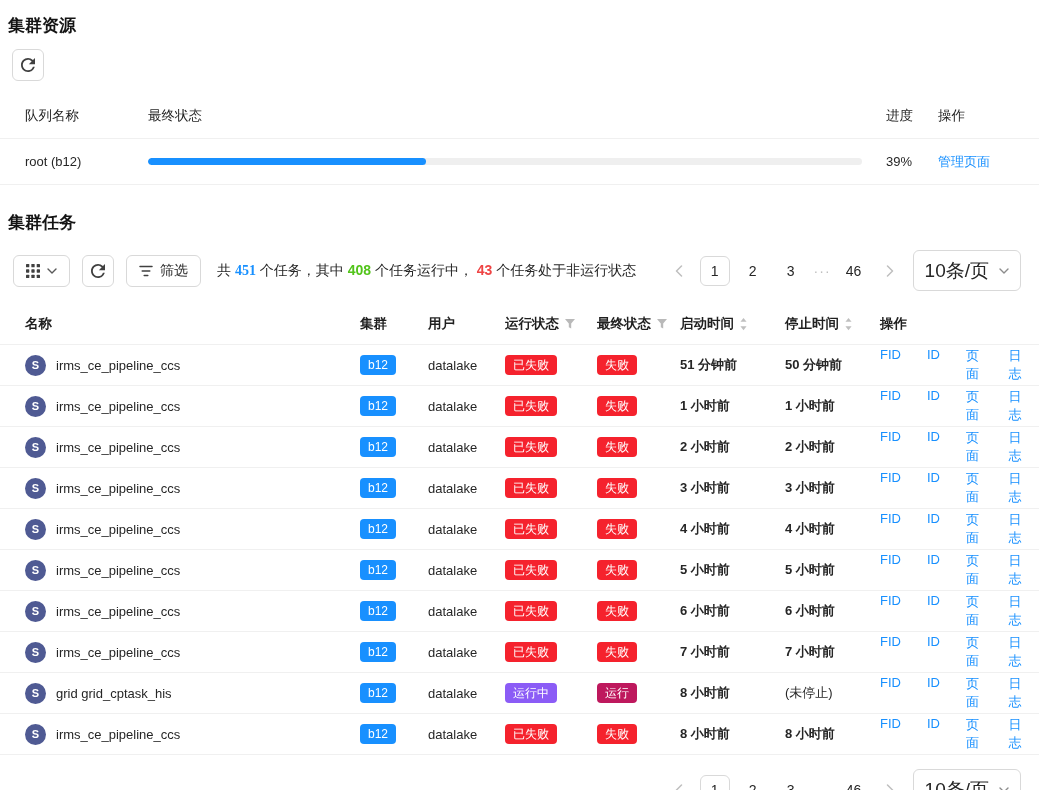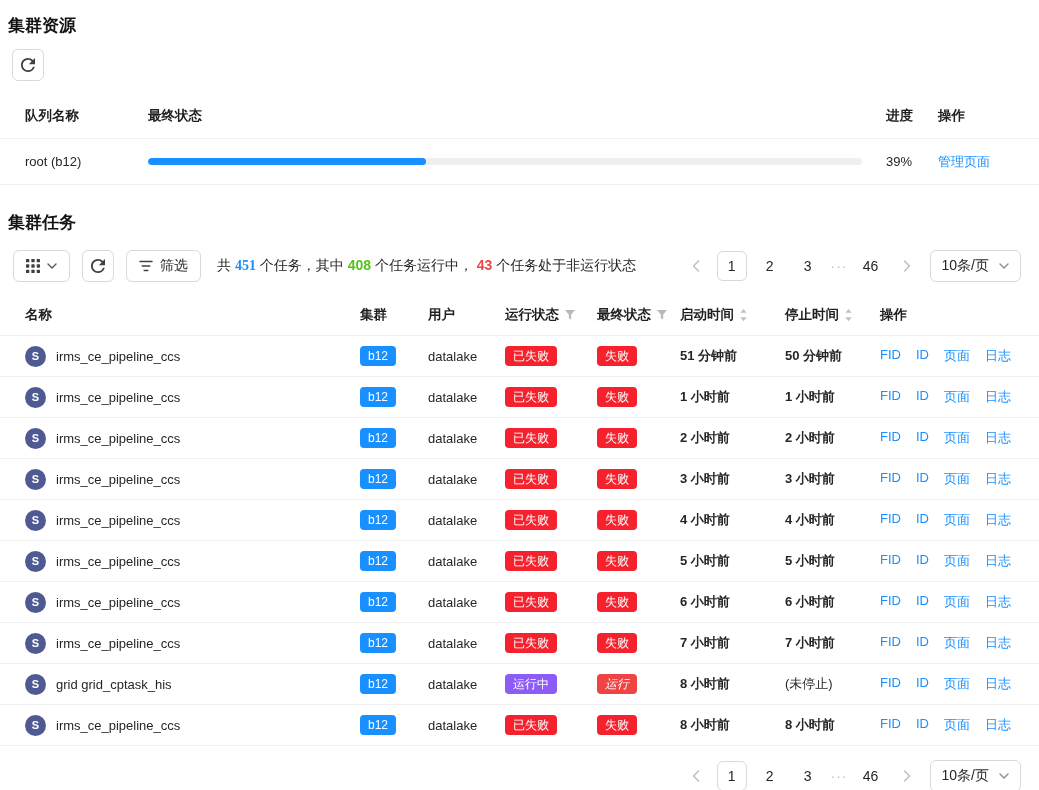--- a/index.html
+++ b/index.html
@@ -23,63 +23,63 @@
     border:1px solid #d9d9d9; border-radius:6px; background:#fff; font-size:14px; color:#262626; cursor:pointer;
   }
   .toolbar-area { margin:12px 0 0 12px; }
 
   
   .res-table { margin-top:12px; }
   .res-header, .res-row {
     display:grid; grid-template-columns:123px 1fr 52px 86px;
     align-items:center; padding:0 15px 0 25px;
   }
-  .res-header { height:46px; border-bottom:1px solid #f0f0f0; font-size:13.5px; font-weight:700; color:#1f1f1f; }
+  .res-header { height:46px; border-bottom:1px solid #f0f0f0; font-size:13.5px; font-weight:400; color:#1f1f1f; }
   .res-row { height:46px; border-bottom:1px solid #f0f0f0; }
   .progress-track { height:7px; background:#efefef; border-radius:4px; margin-right:24px; overflow:hidden; }
   .progress-fill { height:100%; border-radius:4px; width:0; }
 
   
   .toolbar { display:flex; align-items:center; gap:12px; margin:16px 18px 0 13px; }
   .summary { font-size:14px; margin-left:4px; white-space:nowrap; }
   .summary .num { font-weight:700; }
   .toolbar-right { margin-left:auto; display:flex; align-items:center; gap:10px; }
 
   
   .pagination { display:flex; align-items:center; gap:8px; font-size:14px; }
   .page-item {
     min-width:30px; height:30px; line-height:30px; text-align:center;
     border-radius:6px; cursor:pointer; color:#262626; background:#fff;
   }
   .page-item.active { border:1px solid #d9d9d9; line-height:28px; }
   .page-chev { display:inline-flex; align-items:center; justify-content:center; width:26px; height:30px; cursor:pointer; }
   .page-ellipsis { color:#bfbfbf; cursor:pointer; letter-spacing:1px; }
   .size-select {
-    display:inline-flex; align-items:center; gap:10px; height:32px; padding:0 11px;
-    border:1px solid #d9d9d9; border-radius:6px; background:#fff; font-size:14px; cursor:pointer;
+    display:inline-flex; align-items:center; gap:10px; height:41px; padding:0 11px;
+    border:1px solid #d9d9d9; border-radius:6px; background:#fff; font-size:19px; cursor:pointer;
   }
 
   
   .task-table { margin-top:12px; }
   .t-header, .t-row {
     display:grid; grid-template-columns:335px 68px 77px 92px 83px 105px 95px 1fr;
     align-items:center; padding-left:25px; padding-right:14px;
   }
   .t-header { height:42px; border-bottom:1px solid #f0f0f0; font-size:13.5px; font-weight:600; color:#1f1f1f; }
   .hcell { display:flex; align-items:center; gap:5px; }
   .hicon { display:inline-flex; align-items:center; cursor:pointer; }
   .t-row { height:41px; border-bottom:1px solid #f0f0f0; }
   .name-cell { display:flex; align-items:center; gap:10px; }
   .avatar {
     width:21px; height:21px; border-radius:50%; color:#fff; font-size:11px; font-weight:700;
     display:inline-flex; align-items:center; justify-content:center; flex:0 0 auto;
   }
   .tag { display:inline-block; padding:1px 8px; border-radius:4px; color:#fff; font-size:12px; line-height:18px; }
   .time { font-weight:600; }
-  .actions { display:flex; gap:15px; }
+  .actions { display:flex; gap:26px; }
   .footer-bar { display:flex; justify-content:flex-end; align-items:center; gap:10px; margin:14px 18px 0 0; }
 </style>
 </head>
 <body>
 
 <div>
 
   <section>
     <h2 class="section-title">集群资源</h2>
 
@@ -392,21 +392,21 @@
   </div>
 
   <div class="t-row">
     <div class="name-cell">
       <span class="avatar" style="background: rgb(79, 90, 147);">S</span>
       <span>grid grid_cptask_his</span>
     </div>
     <div><span class="tag" style="background: rgb(24, 144, 255);">b12</span></div>
     <div>datalake</div>
     <div><span class="tag" style="background: #8b5cf6;">运行中</span></div>
-    <div><span class="tag" style="background: #ef4444; font-style: italic;">运行</span></div>
+    <div><span class="tag" style="background: #be185d;">运行</span></div>
     <div class="time">8 小时前</div>
     <div class="time" style="font-weight: 400;">(未停止)</div>
     <div class="actions">
       <a>FID</a>
       <a>ID</a>
       <a>页面</a>
       <a>日志</a>
     </div>
   </div>
 

